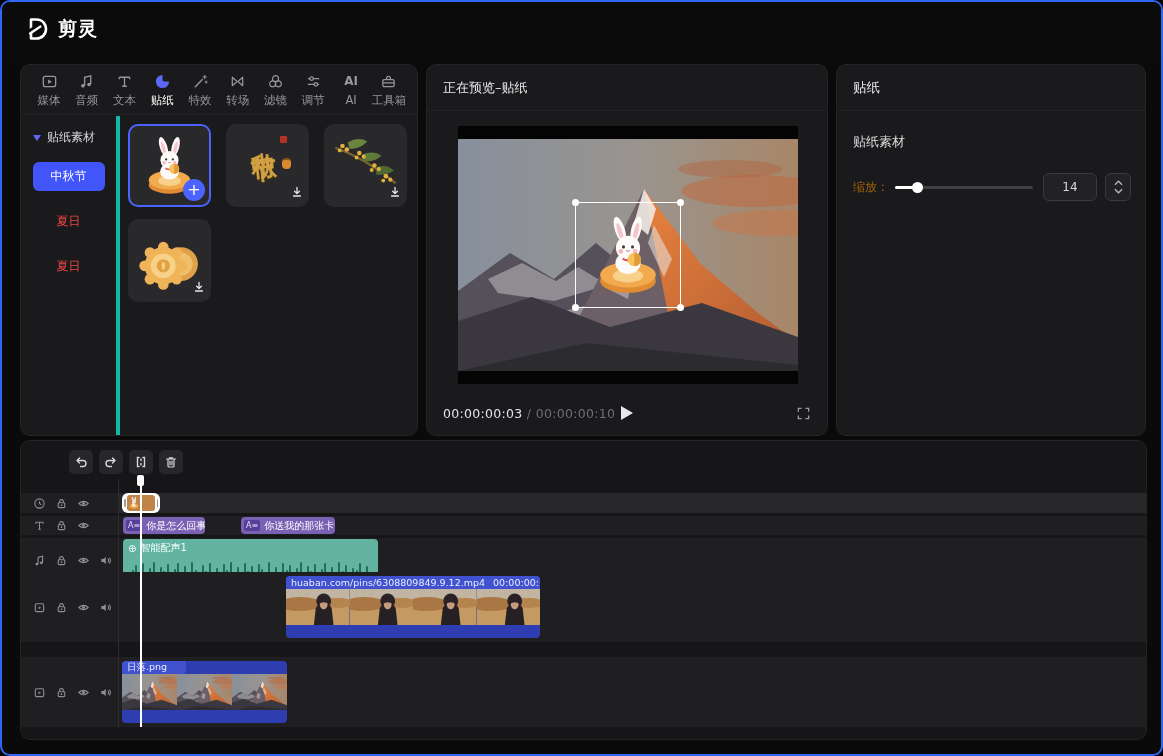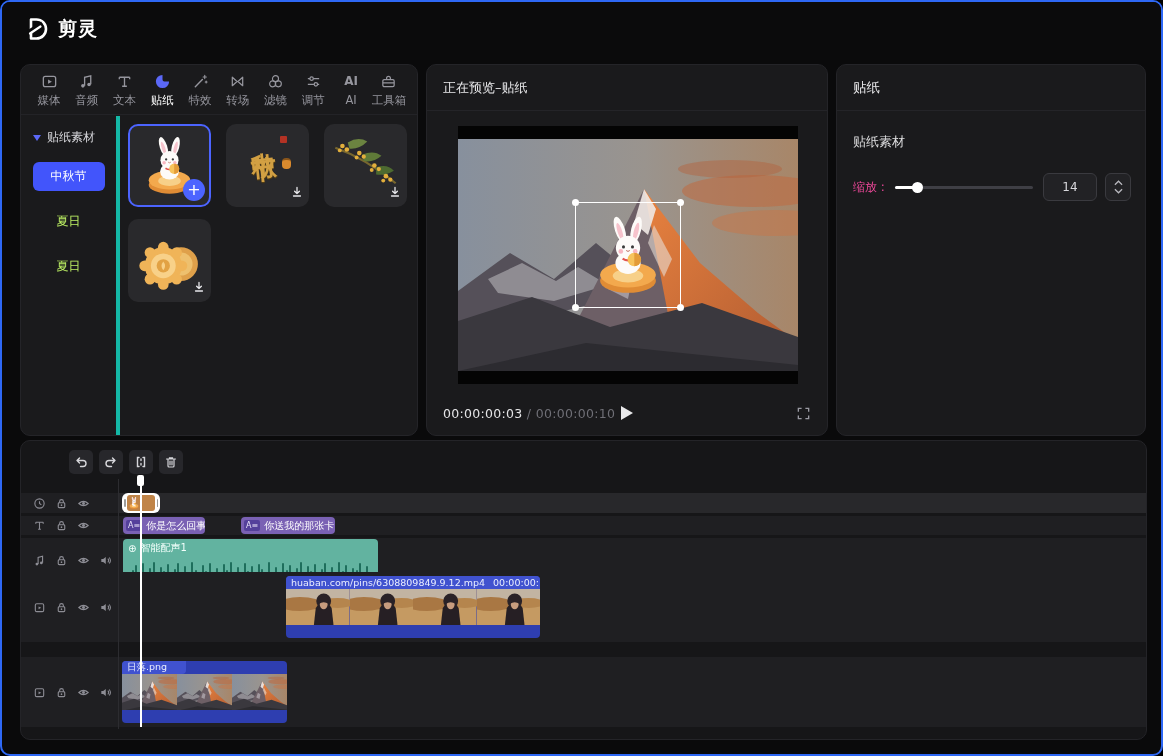--- a/index.html
+++ b/index.html
@@ -41,21 +41,21 @@
     color:#96969e; font-size:11.5px; cursor:pointer; }
   .tab .ticon { height:18px; display:flex; align-items:center; }
   .tab.active { color:#fff; }
   .tab.active .ticon { color:#5b68f7; }
   .ticon { color:#96969e; }
   .cats { position:absolute; left:0; top:51px; bottom:0; width:99px; border-right:4px solid #14b8a6; }
   .cat-group { display:flex; align-items:center; gap:6px; margin:13px 0 0 12px;
     color:#d6d6da; font-size:12px; cursor:pointer; }
   .tri { width:0; height:0; border-left:4.5px solid transparent; border-right:4.5px solid transparent;
     border-top:6px solid #5b68f7; }
-  .cat-item { width:72px; margin:16px auto 0; text-align:center; color:#bef264; font-size:12px;
+  .cat-item { width:72px; margin:16px auto 0; text-align:center; color:#ef4444; font-size:12px;
     padding:6px 0; border-radius:6px; cursor:pointer; }
   .cat-item.selected { background:#4255fb; color:#fff; }
   .grid { position:absolute; left:107px; top:59px; display:grid;
     grid-template-columns:repeat(3,83px); grid-auto-rows:83px; gap:12px 15px; }
   .tile { position:relative; background:#29292c; border-radius:10px; cursor:pointer; overflow:hidden; }
   .tile.selected { border:2px solid #4c64ff; }
   .tile .art { position:absolute; inset:6px; }
   .tile .art svg { width:100%; height:100%; }
   .dl { position:absolute; right:6px; bottom:5px; color:#e8e8ec; }
   .add-btn { position:absolute; right:4px; bottom:4px; width:22px; height:22px; border-radius:50%;
@@ -87,21 +87,21 @@
   .timecode .dim { color:#6f6f76; }
   .play-btn { position:absolute; left:50%; transform:translateX(-50%); cursor:pointer;
     width:0; height:0; border-left:12px solid #e8e8ea; border-top:7px solid transparent; border-bottom:7px solid transparent; }
   .fs-btn { margin-left:auto; color:#9a9aa2; cursor:pointer; display:flex; }
 
   
   .ins-header { height:46px; display:flex; align-items:center; padding:0 16px;
     color:#e8e8ea; font-size:13.5px; border-bottom:1px solid #242428; }
   .section-title { margin:22px 16px 0; color:#dededf; font-size:13px; }
   .scale-row { display:flex; align-items:center; margin:22px 14px 0 16px; }
-  .scale-label { color:#ec4899; font-size:12px; white-space:nowrap; }
+  .scale-label { color:#a16207; font-size:12px; white-space:nowrap; }
   .slider { position:relative; flex:1; height:14px; margin:0 10px; cursor:pointer; }
   .slider .track { position:absolute; left:0; right:0; top:6px; height:2.5px; background:#3f3f45; border-radius:2px; }
   .slider .fill { position:absolute; left:0; width:16%; top:6px; height:2.5px; background:#fff; border-radius:2px; }
   .slider .knob { position:absolute; left:16%; top:2px; width:11px; height:11px; margin-left:-5px;
     border-radius:50%; background:#fff; }
   .num-input { width:54px; height:28px; background:#222225; border:1px solid #3a3a3f; border-radius:6px;
     color:#d8d8dc; font-size:12px; display:flex; align-items:center; justify-content:center; }
   .stepper { width:26px; height:28px; margin-left:8px; background:#222225; border:1px solid #3a3a3f;
     border-radius:6px; display:flex; flex-direction:column; align-items:center; justify-content:center;
     gap:2px; color:#b8b8be; cursor:pointer; }

